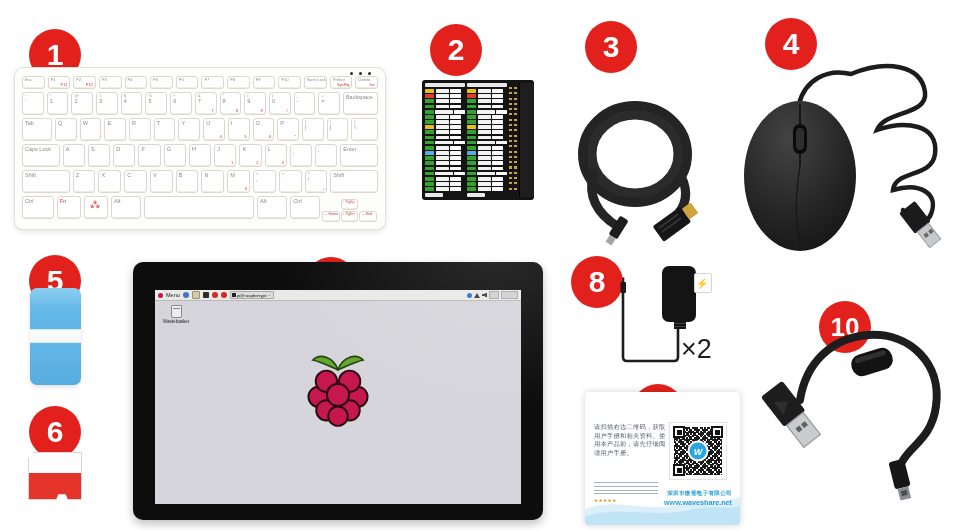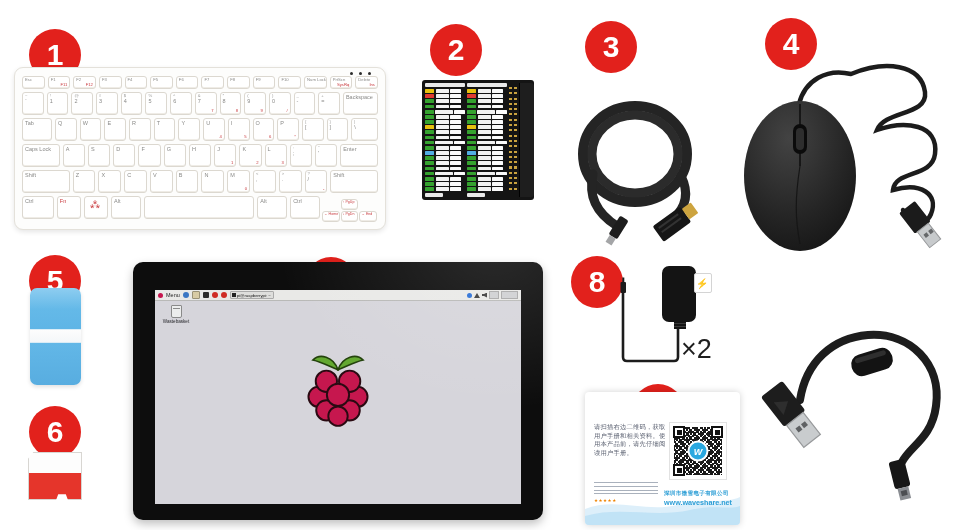--- a/index.html
+++ b/index.html
@@ -124,40 +124,41 @@
   .qr-noise{position:absolute;inset:4px;
       background:repeating-conic-gradient(#1a1a1a 0% 25%,transparent 0% 50%) 0 0/4px 4px,
                  repeating-conic-gradient(transparent 0 25%,#1a1a1a 0 45%,transparent 0 50%) 1px 2px/7px 7px;}
   .qr-marker{position:absolute;width:12px;height:12px;border:2.5px solid #111;background:#fff;
              box-sizing:border-box;}
   .qr-marker:after{content:"";position:absolute;inset:1.5px;background:#111;}
   .qr-m-tl{left:3px;top:3px;} .qr-m-tr{right:3px;top:3px;} .qr-m-bl{left:3px;bottom:3px;}
   .qr-logo{position:absolute;left:50%;top:50%;transform:translate(-50%,-50%);width:17px;height:17px;
            border-radius:50%;background:#29a8e0;border:2px solid #fff;display:flex;align-items:center;
            justify-content:center;color:#fff;font-size:9px;font-weight:bold;font-style:italic;}
-  .mc-company{position:absolute;right:8px;top:98px;color:#2e9fd6;}
+  .mc-company{position:absolute;right:8px;top:98px;text-align:right;color:#2e9fd6;}
   .mc-company .cn{font-size:5.6px;font-weight:bold;letter-spacing:.3px;}
   .mc-company .url{font-size:7.2px;font-weight:bold;}
 
   svg{display:block;}
 </style>
 </head>
 <body>
 
 <div class="stage">
 
   <div class="badge" style="left:29px;top:29px">1</div>
   <div class="badge" style="left:430px;top:24px">2</div>
   <div class="badge" style="left:585px;top:21px">3</div>
   <div class="badge" style="left:765px;top:18px">4</div>
   <div class="badge" style="left:29px;top:255px">5</div>
   <div class="badge" style="left:29px;top:406px">6</div>
   <div class="badge" style="left:305px;top:257px">7</div>
   <div class="badge" style="left:571px;top:256px">8</div>
   <div class="badge" style="left:632px;top:384px">9</div>
+  <div class="badge" style="left:819px;top:301px;font-size:26px">10</div>
 
   <div class="keyboard">
     <div class="kleds">
         <i></i>
         <i></i>
         <i></i>
       </div>
     <div class="krows">
         <div class="krow fn">
           <div class="key" style="flex-grow: 1;">

